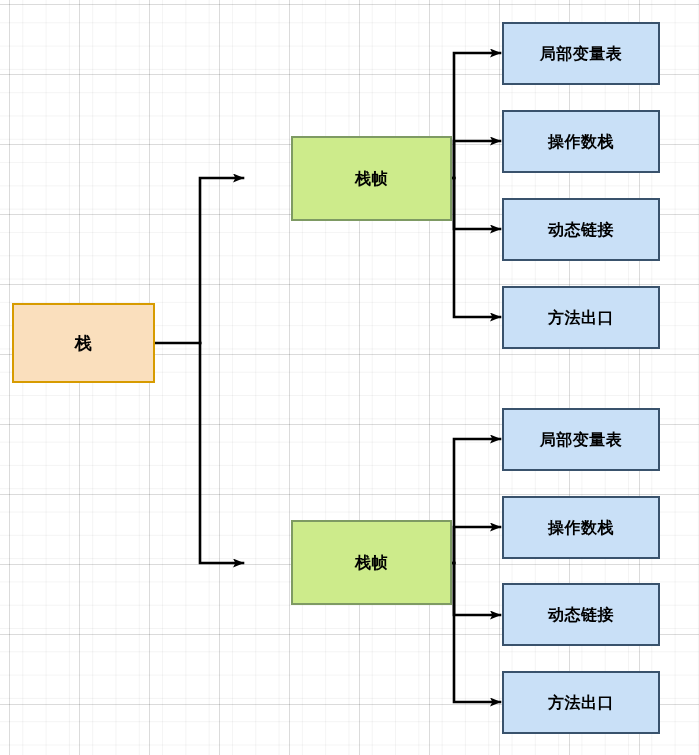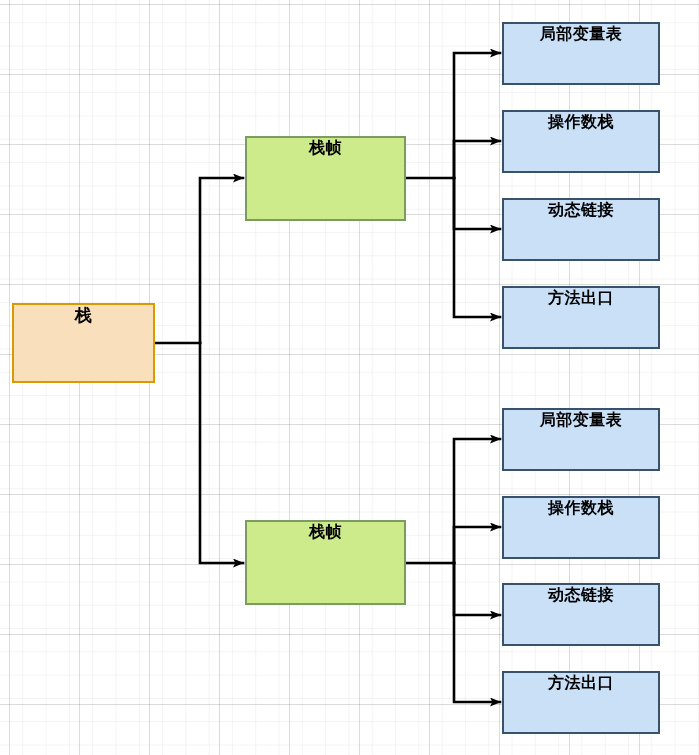--- a/index.html
+++ b/index.html
@@ -31,37 +31,38 @@
     left: 0;
     top: 0;
     width: 699px;
     height: 755px;
     pointer-events: none;
   }
   .node {
     position: absolute;
     box-sizing: border-box;
     display: flex;
-    align-items: flex-start;
+    align-items: center;
     justify-content: center;
     font-weight: bold;
     letter-spacing: 0.5px;
     color: #000000;
     text-align: center;
     line-height: 1.2;
   }
   .node-root {
     background: #fadfbd;
     border: 2px solid #d79b00;
     font-size: 17px;
   }
   .node-frame {
     background: #cdeb8b;
     border: 2px solid #7e9a63;
     font-size: 16px;
+    margin-left: 46px;
   }
   .node-leaf {
     background: #c9e0f7;
     border: 2px solid #39526c;
     font-size: 16px;
   }
 </style>
 </head>
 <body>
 

